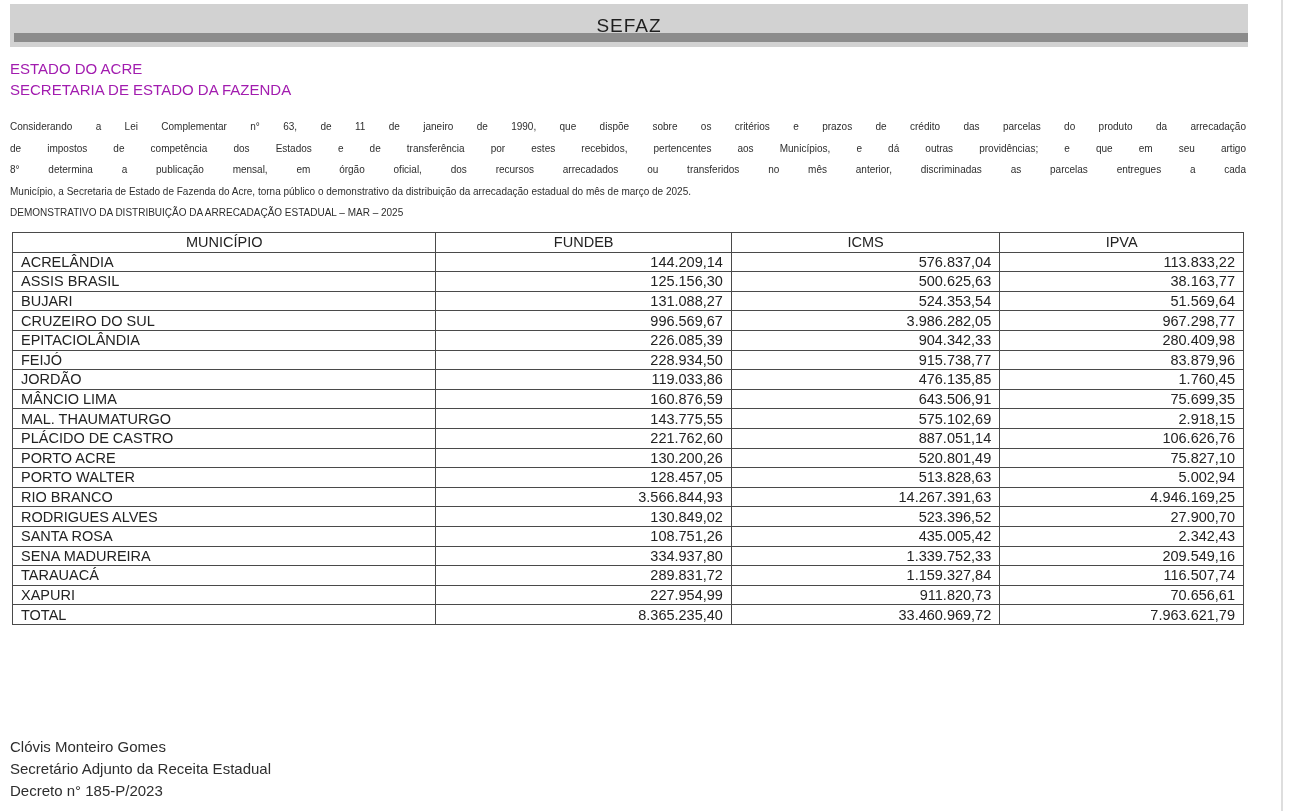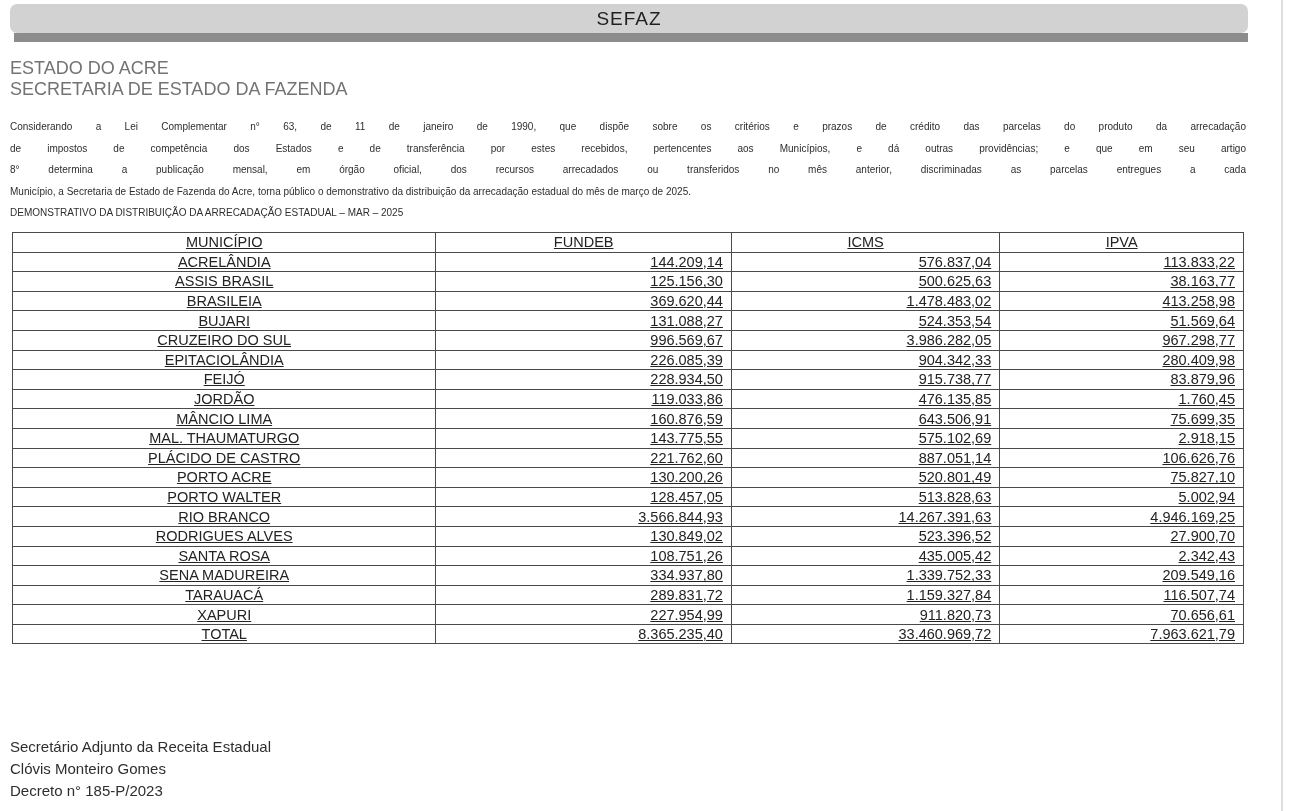--- a/index.html
+++ b/index.html
@@ -8,63 +8,62 @@
     position:relative;
     width:1290px; height:811px;
     font-family:"Liberation Sans", sans-serif;
     color:#2e2e2e;
     overflow:hidden;
   }
 
   
   .sefaz-bar {
     position:absolute; left:10px; top:4px;
-    width:1238px; height:29px;
+    width:1238px; height:43px;
     background:#d2d2d2;
     display:flex; align-items:center; justify-content:center;
-    font-size:19px; letter-spacing:1px; color:#1f1f1f;border-radius:7px;
+    font-size:19px; letter-spacing:1px; color:#1f1f1f;
   }
   .sefaz-shadow {
     position:absolute; left:14px; top:33px;
     width:1234px; height:9px;
     background:#8c8c8c;
   }
 
   
   .org-block {
     position:absolute; left:10px; top:58px;
-    font-size:18px; line-height:21px; color:#737373;
+    font-size:15px; line-height:21px; color:#a21caf;
   }
 
   
   .intro {
     position:absolute; left:10px; top:116px;
     width:1236px;
     font-size:10px; line-height:21.5px; color:#2e2e2e;
   }
   .intro .just { text-align:justify; text-align-last:justify; }
 
   
   table.dist {
     position:absolute; left:12px; top:232px;
     width:1232px;
     border-collapse:collapse;
     font-size:14.5px; color:#232323;
     table-layout:fixed;
-    text-decoration:underline;
   }
   table.dist th, table.dist td {
     border:1px solid #4a4a4a;
     height:19.6px;
     padding:0 8px;
     font-weight:normal;
     white-space:nowrap; overflow:hidden;
   }
   table.dist th { text-align:center; }
-  table.dist td:first-child { text-align:center;margin-left:32px; }
+  table.dist td:first-child { text-align:left;margin-left:32px; }
   table.dist td:not(:first-child) { text-align:right; }
 
   
   .footer-block {
     position:absolute; left:10px; top:736px;
     font-size:15px; line-height:22px; color:#2e2e2e;
   }
 
   
   .page-edge {
@@ -116,26 +115,20 @@
         <td>576.837,04</td>
         <td>113.833,22</td>
       </tr>
       <tr>
         <td>ASSIS BRASIL</td>
         <td>125.156,30</td>
         <td>500.625,63</td>
         <td>38.163,77</td>
       </tr>
       <tr>
-        <td>BRASILEIA</td>
-        <td>369.620,44</td>
-        <td>1.478.483,02</td>
-        <td>413.258,98</td>
-      </tr>
-      <tr>
         <td>BUJARI</td>
         <td>131.088,27</td>
         <td>524.353,54</td>
         <td>51.569,64</td>
       </tr>
       <tr>
         <td>CRUZEIRO DO SUL</td>
         <td>996.569,67</td>
         <td>3.986.282,05</td>
         <td>967.298,77</td>
@@ -227,18 +220,18 @@
       <tr>
         <td>TOTAL</td>
         <td>8.365.235,40</td>
         <td>33.460.969,72</td>
         <td>7.963.621,79</td>
       </tr>
     </tbody>
 </table>
 
 <div class="footer-block">
+  <div>Clóvis Monteiro Gomes</div>
   <div>Secretário Adjunto da Receita Estadual</div>
-  <div>Clóvis Monteiro Gomes</div>
   <div>Decreto n° 185-P/2023</div>
 </div>
 
 <div class="page-edge"></div>
 
 </body></html>

